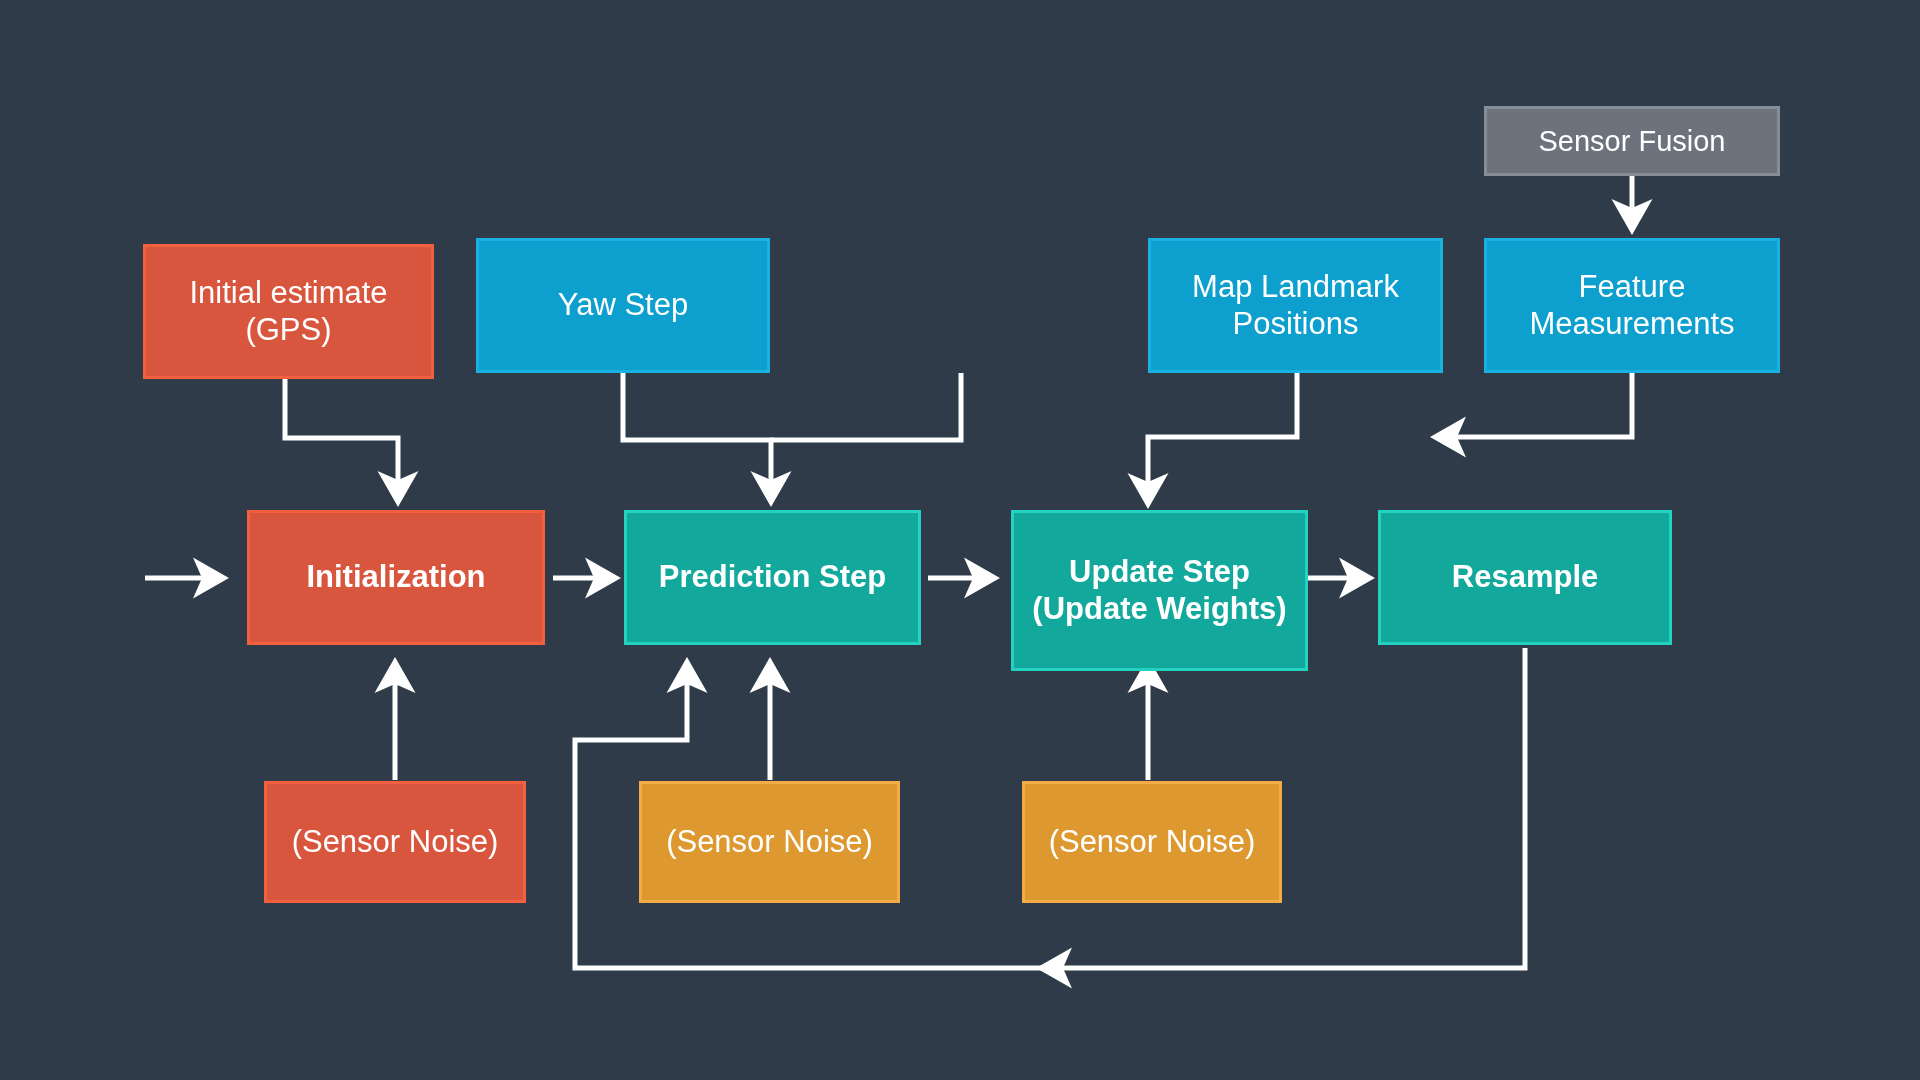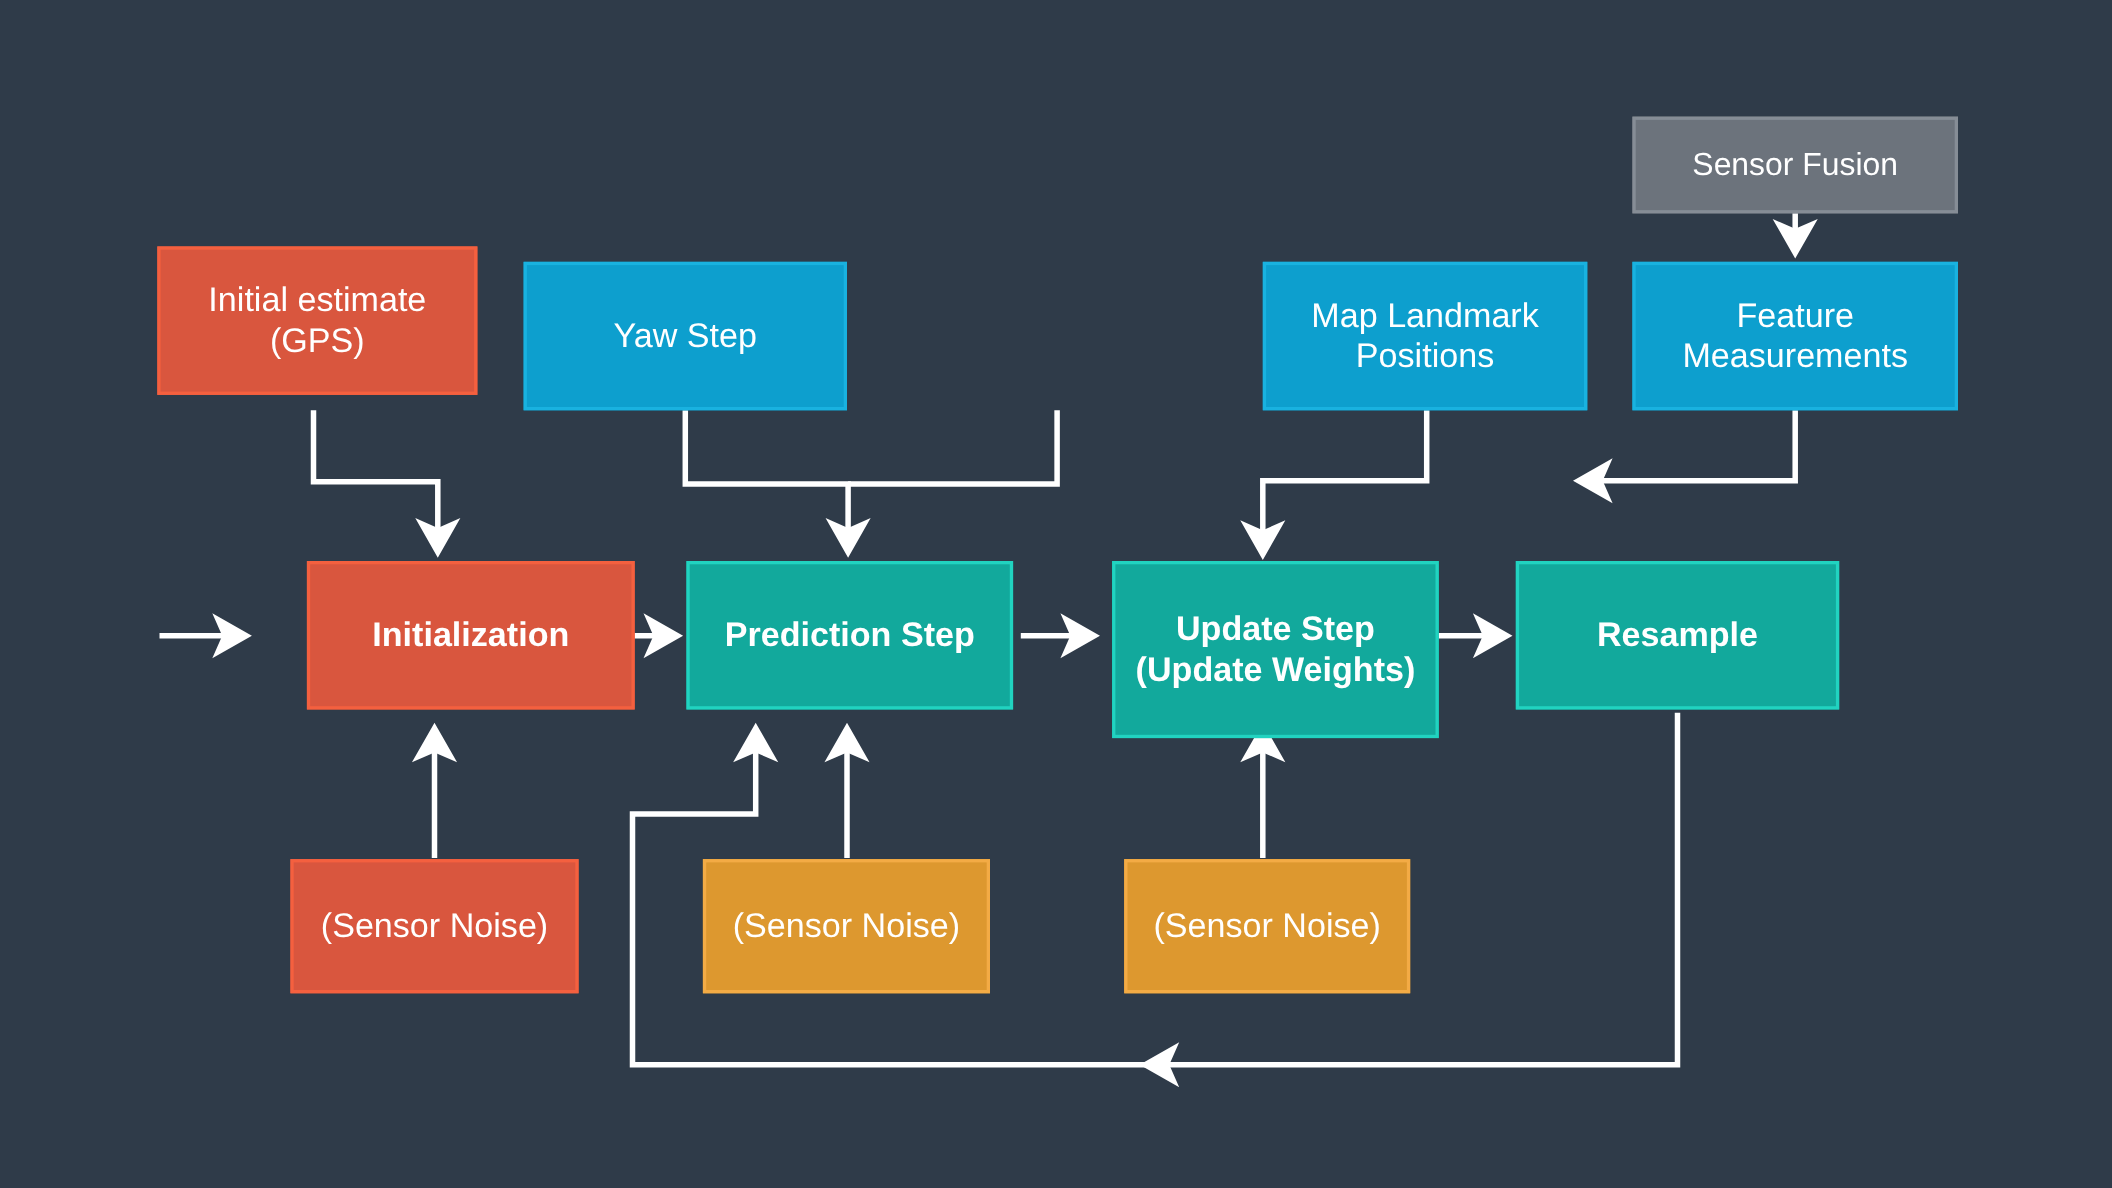--- a/index.html
+++ b/index.html
@@ -88,45 +88,45 @@
 
       <path d="M395,780 L395,664" marker-end="url(#ah)"></path>
       <path d="M770,780 L770,664" marker-end="url(#ah)"></path>
       <path d="M1148,780 L1148,664" marker-end="url(#ah)"></path>
 
       <path d="M1525,648 L1525,968 L1043,968" marker-end="url(#ah)"></path>
       <path d="M1043,968 L575,968 L575,740 L687,740 L687,664" marker-end="url(#ah)"></path>
     </g>
   </svg>
 
-  <div class="node t-gray size-sm" style="left:1484px; top:106px; width:296px; height:88px;">
+  <div class="node t-gray size-sm" style="left:1484px; top:106px; width:296px; height:70px;">
     <span class="label">Sensor Fusion</span>
   </div>
 
-  <div class="node t-red size-md" style="left:143px; top:224px; width:291px; height:135px;">
+  <div class="node t-red size-md" style="left:143px; top:244px; width:291px; height:135px;">
     <span class="label">Initial estimate
 (GPS)</span>
   </div>
 
   <div class="node t-blue size-md" style="left:476px; top:238px; width:294px; height:135px;">
     <span class="label">Yaw Step</span>
   </div>
 
 
   <div class="node t-blue size-md" style="left:1148px; top:238px; width:295px; height:135px;">
     <span class="label">Map Landmark
 Positions</span>
   </div>
 
   <div class="node t-blue size-md" style="left:1484px; top:238px; width:296px; height:135px;">
     <span class="label">Feature
 Measurements</span>
   </div>
 
-  <div class="node t-red size-bold" style="left:247px; top:510px; width:298px; height:135px;margin-left:32px;">
+  <div class="node t-red size-bold" style="left:247px; top:510px; width:298px; height:135px;">
     <span class="label">Initialization</span>
   </div>
 
   <div class="node t-teal size-bold" style="left:624px; top:510px; width:297px; height:135px;">
     <span class="label">Prediction Step</span>
   </div>
 
   <div class="node t-teal size-bold" style="left:1001px; top:510px; width:297px; height:161px;margin-left:10px;">
     <span class="label">Update Step
 (Update Weights)</span>

